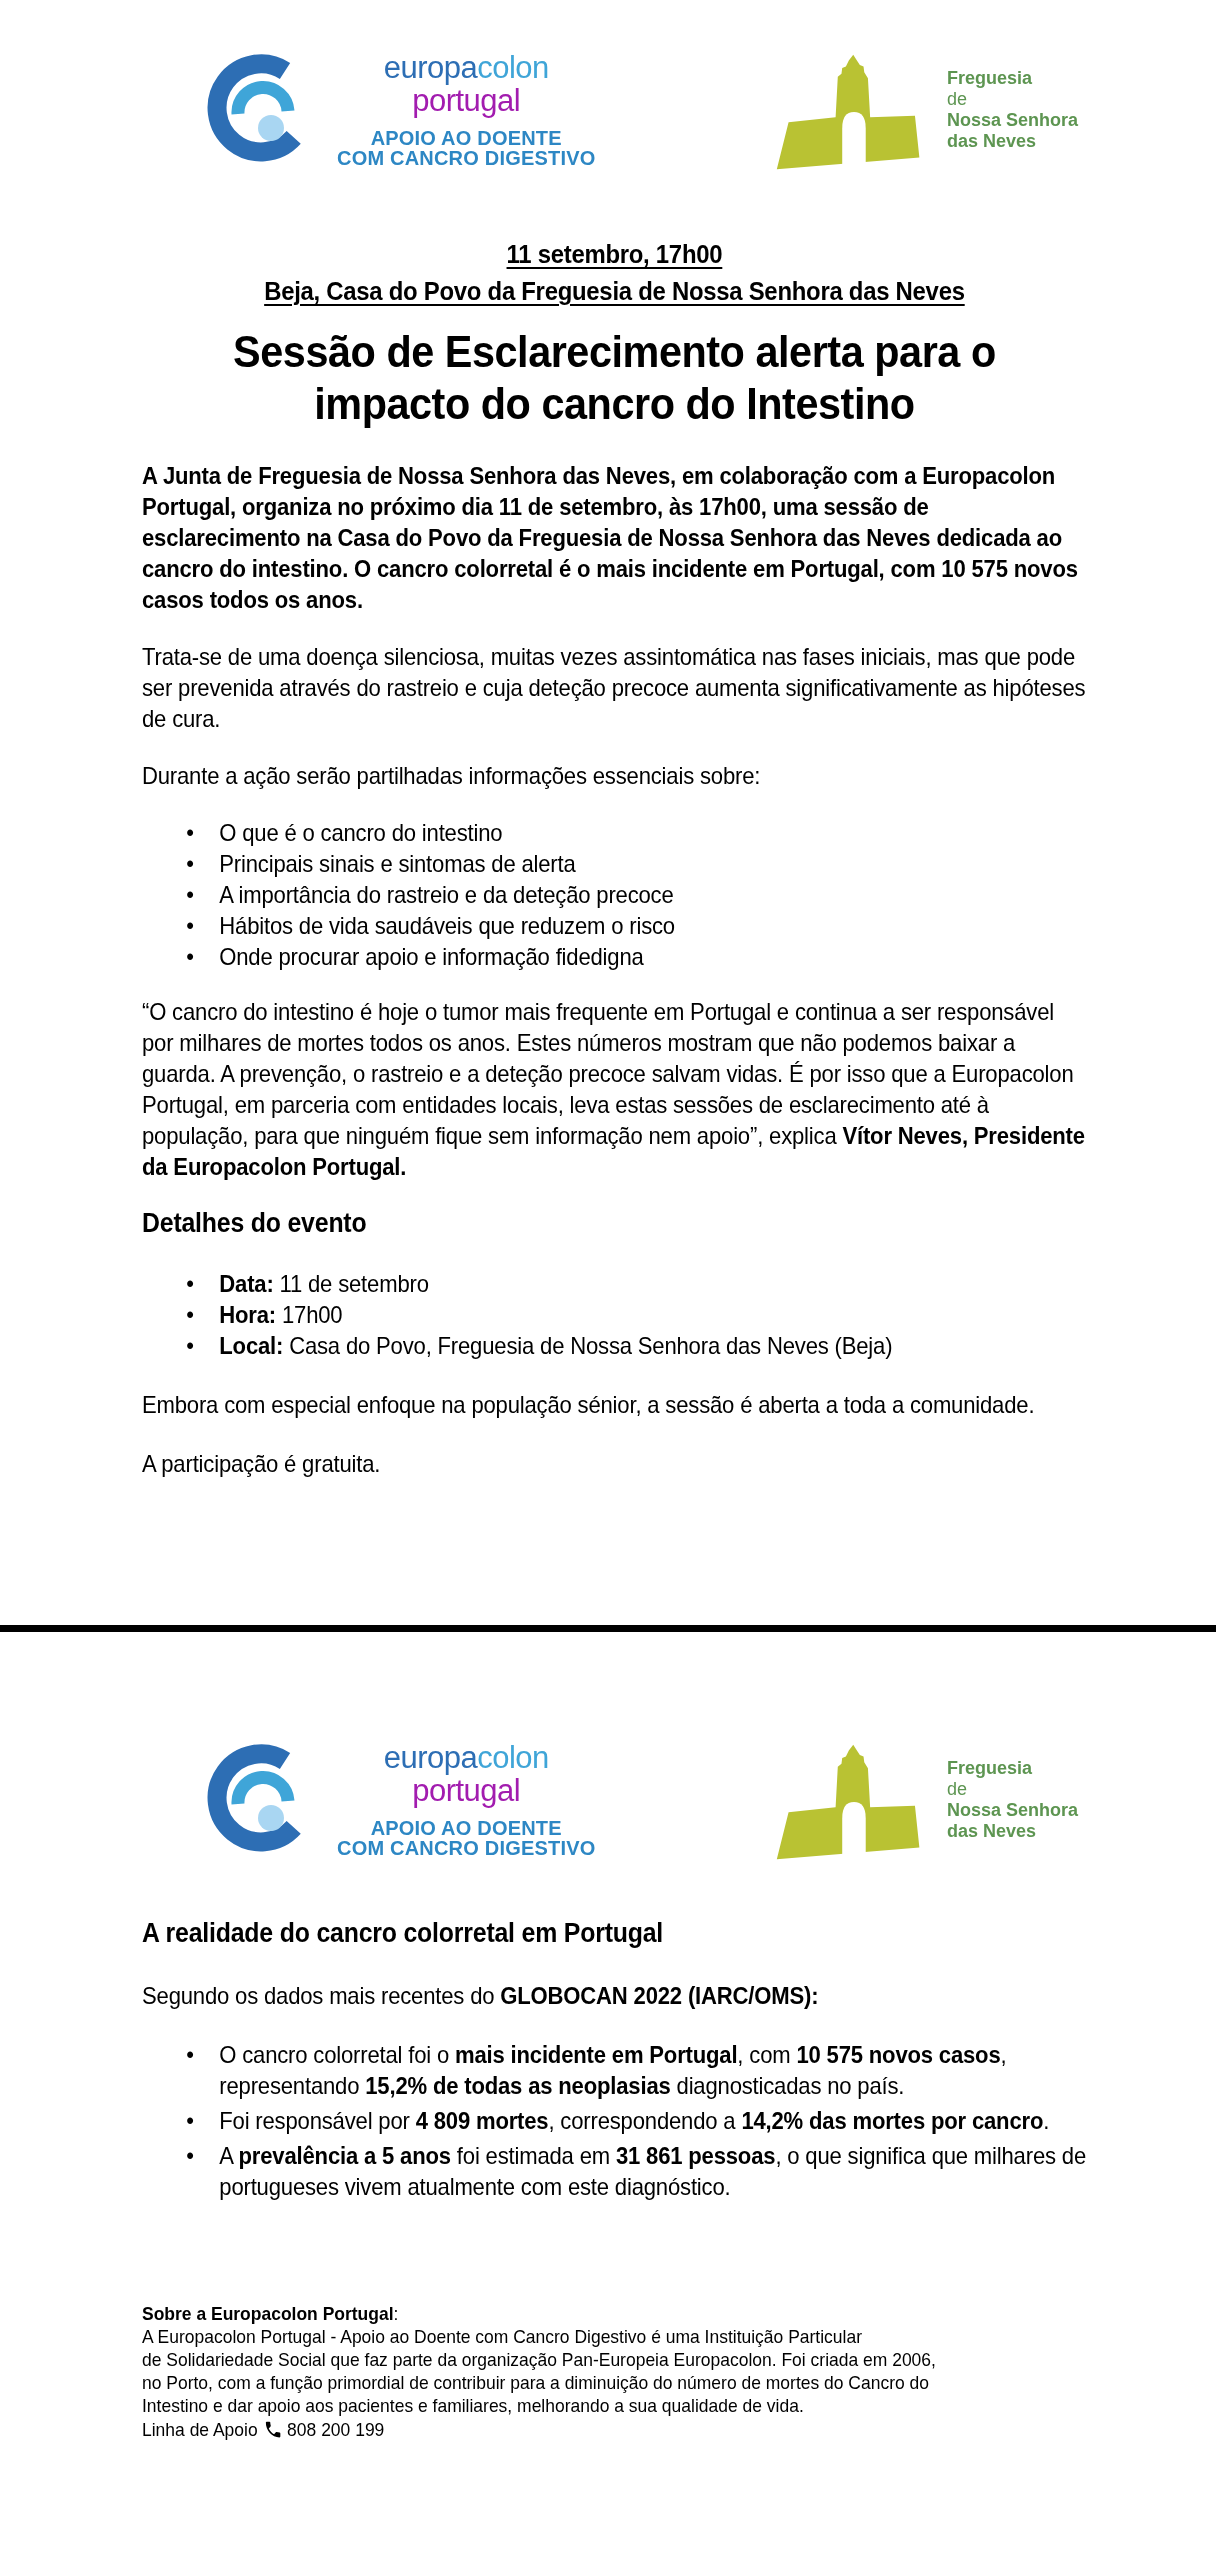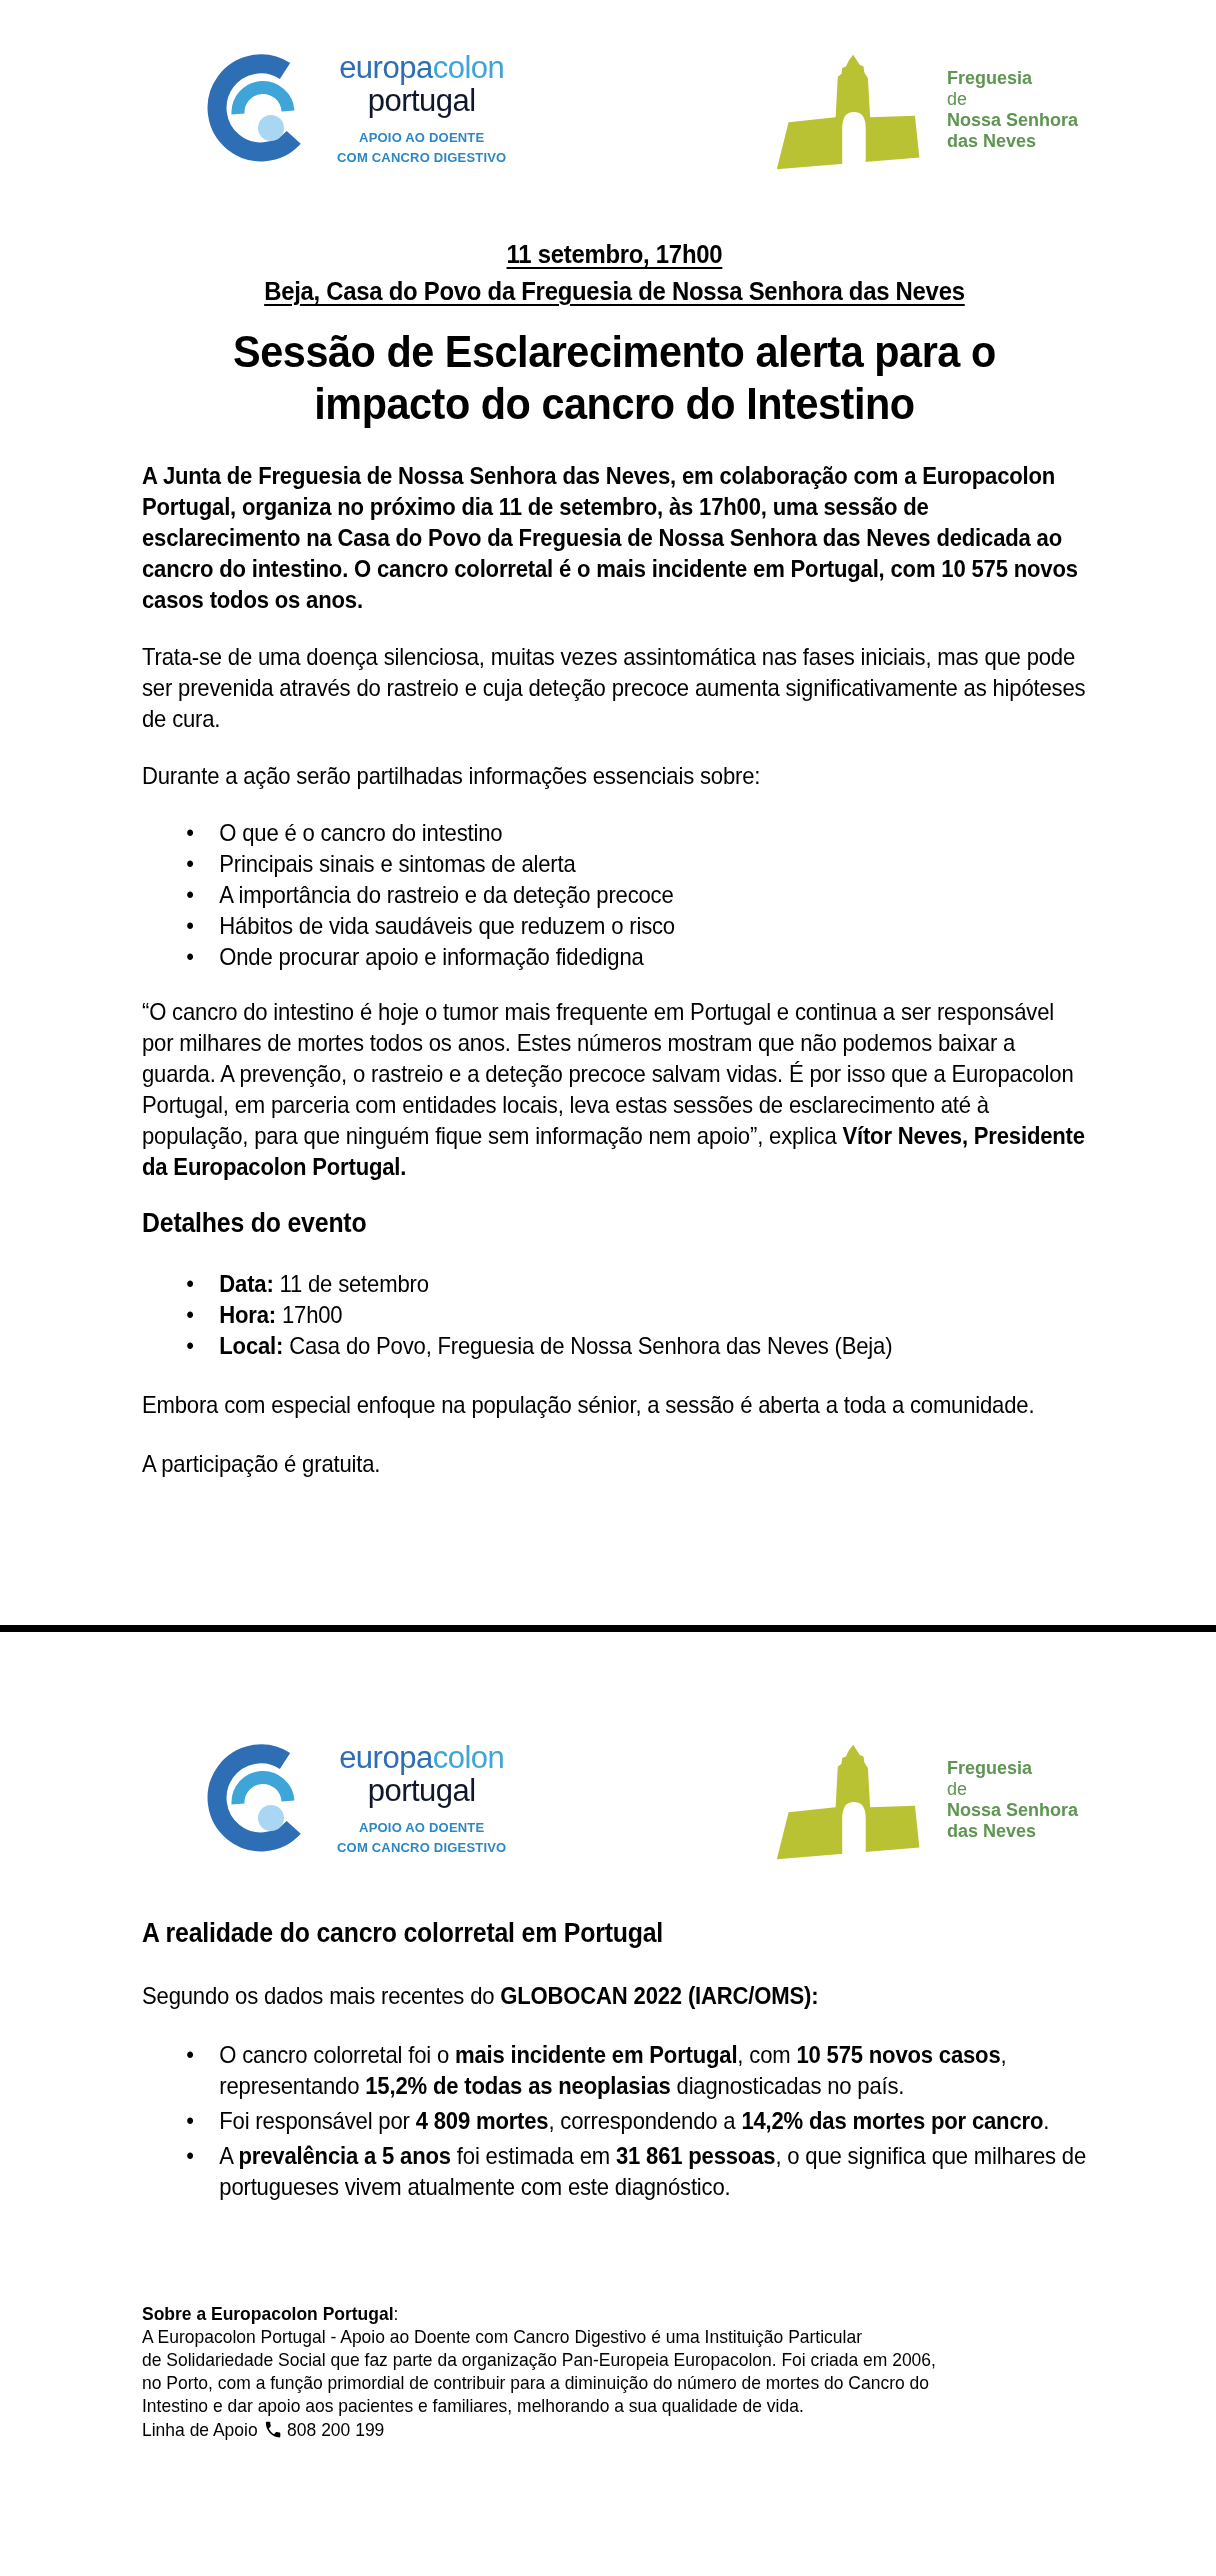--- a/index.html
+++ b/index.html
@@ -8,22 +8,22 @@
     font-family:"Liberation Sans","DejaVu Sans",sans-serif;
   }
   
   .logo-row{display:flex;justify-content:space-between;align-items:flex-start;padding:42px 138px 0 199px;gap:28px;}
   .logo-row.second{padding-top:0;margin-top:100px;}
   .eclogo{display:flex;align-items:flex-start;gap:12px;}
   .ec-text{display:flex;flex-direction:column;align-items:center;margin-top:10px;}
   .ec-name{font-size:31px;line-height:32px;letter-spacing:-0.5px;}
   .ec-name .p1{color:#2d6eb4;}
   .ec-name .p2{color:#3fa5d8;}
-  .ec-portugal{font-size:31px;line-height:33px;color:#0f172a;letter-spacing:-0.5px;}
-  .ec-tagline{margin-top:11px;font-size:13px;line-height:20px;font-weight:700;color:#2d87c4;text-align:center;letter-spacing:0.2px;}
+  .ec-portugal{font-size:31px;line-height:33px;color:#a21caf;letter-spacing:-0.5px;}
+  .ec-tagline{margin-top:11px;font-size:20px;line-height:20px;font-weight:700;color:#2d87c4;text-align:center;letter-spacing:0.2px;}
   .frelogo{display:flex;align-items:flex-start;gap:10px;}
   .fre-text{margin-top:26px;font-size:18px;line-height:21px;color:#5d9551;}
   .fre-text .bold{font-weight:700;}
   
   .content{margin-left:142px;}
   .condensed{width:1027px;transform:scaleX(0.92);transform-origin:0 0;}
   .event-block{margin-top:54px;}
   .event-line{font-size:26px;font-weight:700;line-height:37px;text-align:center;
     text-decoration:underline;text-decoration-thickness:2px;text-underline-offset:4px;letter-spacing:-0.3px;}
   .title{margin-top:16px;font-size:45px;line-height:52px;font-weight:700;text-align:center;letter-spacing:-0.5px;}

